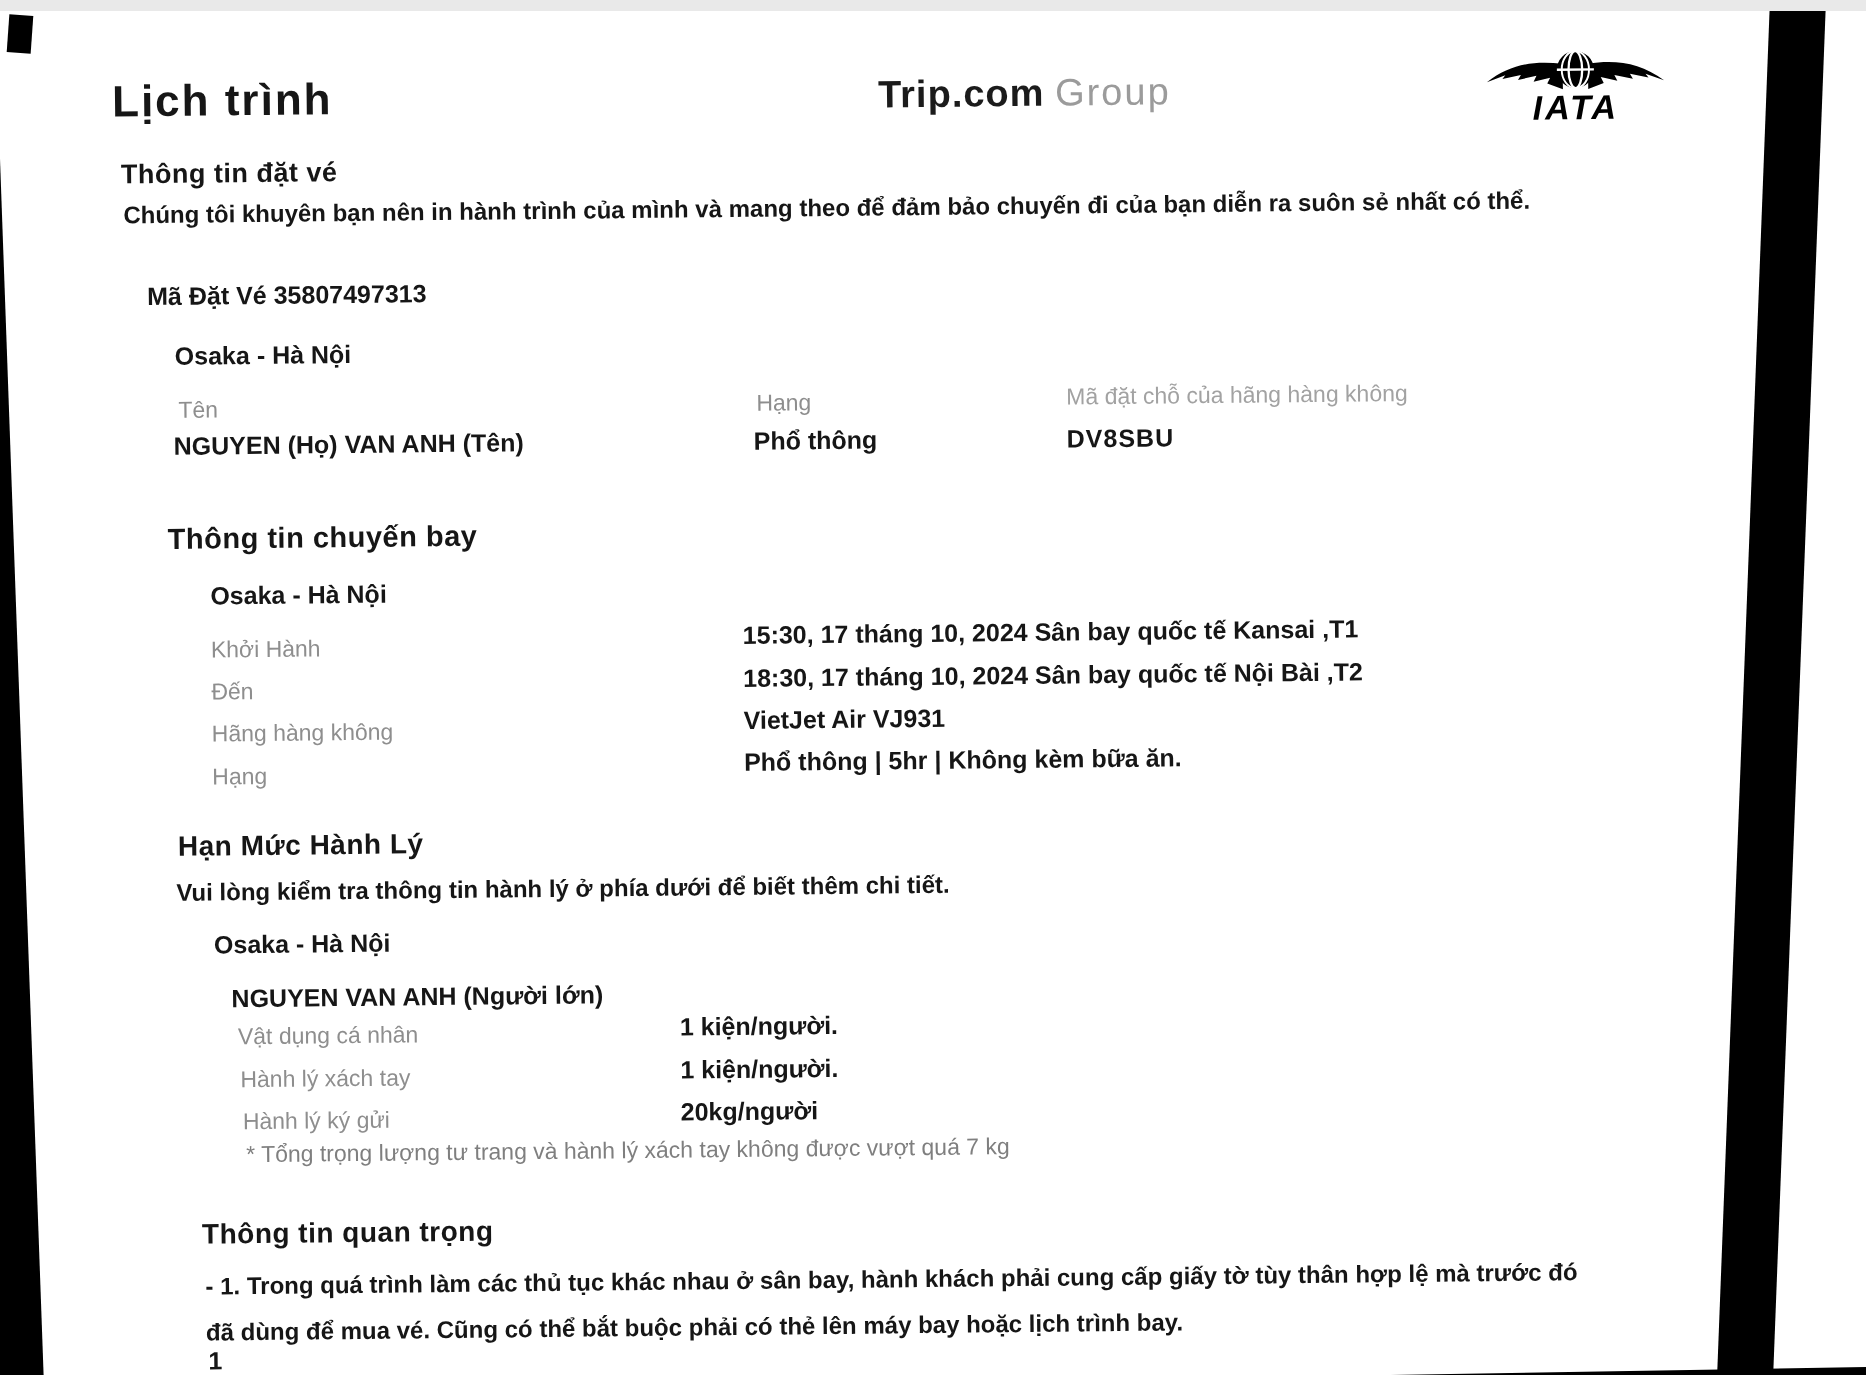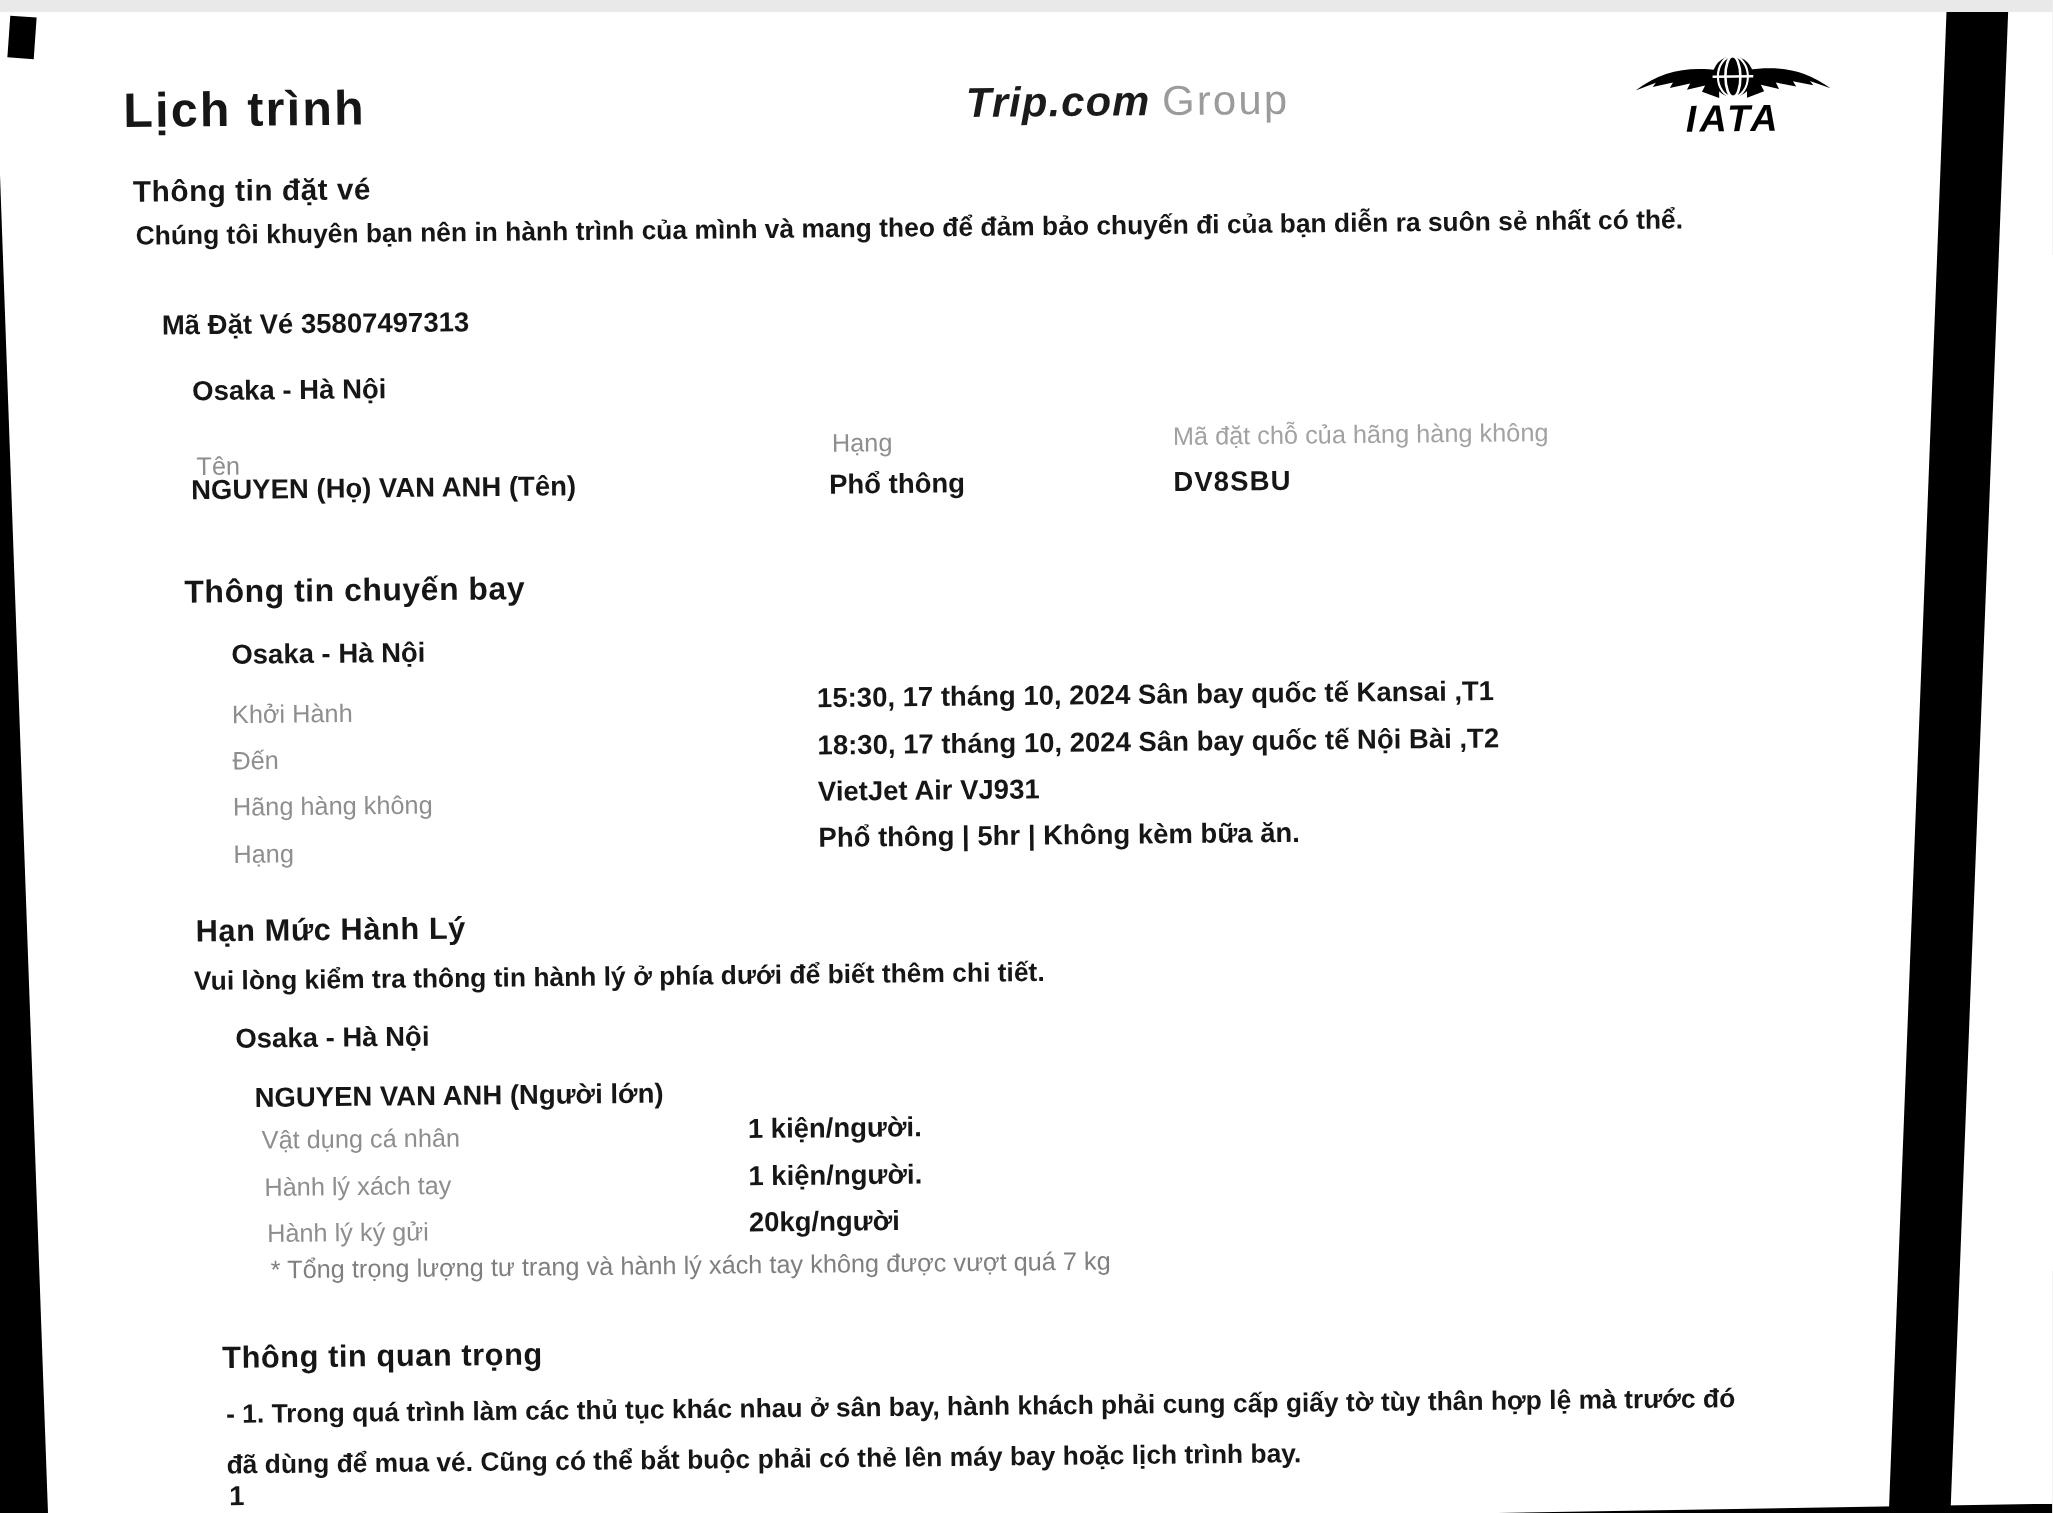--- a/index.html
+++ b/index.html
@@ -21,21 +21,21 @@
   .doc-title{font-size:44px;font-weight:700;letter-spacing:2px;}
   .h2{font-size:29px;font-weight:700;letter-spacing:0.5px;}
   .h3{font-size:25px;font-weight:700;}
   .body-b{font-size:25px;font-weight:700;line-height:42px;}
   .val{font-size:25px;font-weight:700;white-space:nowrap;}
   .lbl{font-size:23px;font-weight:400;color:#8e8e8e;white-space:nowrap;}
   .lbl-light{color:#a2a2a2;}
   .footnote{font-size:23px;font-weight:400;color:#7f7f7f;white-space:nowrap;}
   .para{font-size:24px;font-weight:700;line-height:46px;}
   .brand{font-size:38px;white-space:nowrap;}
-  .brand .t{font-weight:800;color:#1b1b1b;letter-spacing:1px;font-style:italic;}
+  .brand .t{font-weight:800;color:#1b1b1b;letter-spacing:1px;}
   .brand .g{font-weight:400;color:#9b9b9b;letter-spacing:2px;}
   .pagenum{font-size:25px;font-weight:700;}
   
   .artifact{position:absolute;background:#000;}
   .corner-mark{left:8px;top:4px;width:24px;height:38px;transform:rotate(4deg);}
   .left-wedge{left:0;top:148px;width:44px;height:1227px;
     clip-path:polygon(0 0, 100% 100%, 0 100%);}
   .right-band{left:1770px;top:-12px;width:56px;height:1420px;
     transform:rotate(2.2deg);transform-origin:top left;}
   .bottom-wedge{left:830px;top:1356px;width:1036px;height:19px;
@@ -71,21 +71,21 @@
 
     <div class="abs body-b" style="left:122px;top:184px;width:1430px;font-size:24px;">Chúng tôi khuyên bạn nên in hành trình của mình và mang theo để đảm bảo chuyến đi của bạn diễn ra suôn sẻ nhất có thể.</div>
 
     <div class="abs val" style="left:145px;top:272px;">
       <span>Mã Đặt Vé</span>
       <span>35807497313</span>
     </div>
 
     <div class="abs h3" style="left:172px;top:332px;">Osaka - Hà Nội</div>
 
-    <div class="abs lbl" style="left:175px;top:401px;">Tên</div>
+    <div class="abs lbl" style="left:175px;top:387px;">Tên</div>
     <div class="abs lbl" style="left:753px;top:386px;">Hạng</div>
     <div class="abs lbl lbl-light" style="left:1063px;top:383px;">Mã đặt chỗ của hãng hàng không</div>
 
     <div class="abs val" style="left:170px;top:422px;">NGUYEN (Họ) VAN ANH (Tên)</div>
     <div class="abs val" style="left:750px;top:423px;">Phổ thông</div>
     <div class="abs val" style="left:1063px;top:424px;letter-spacing:1px;">DV8SBU</div>
 
     <div class="abs h2" style="left:163px;top:513px;">Thông tin chuyến bay</div>
 
     <div class="abs h3" style="left:205px;top:572px;">Osaka - Hà Nội</div>

